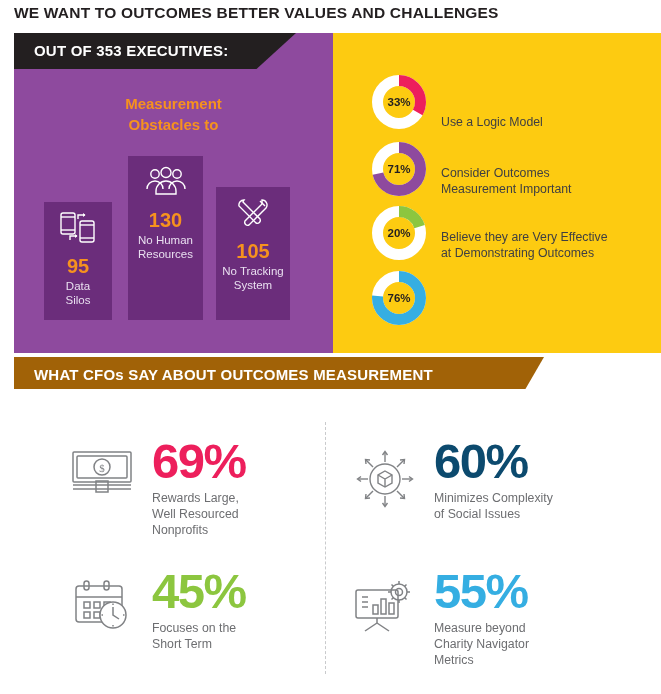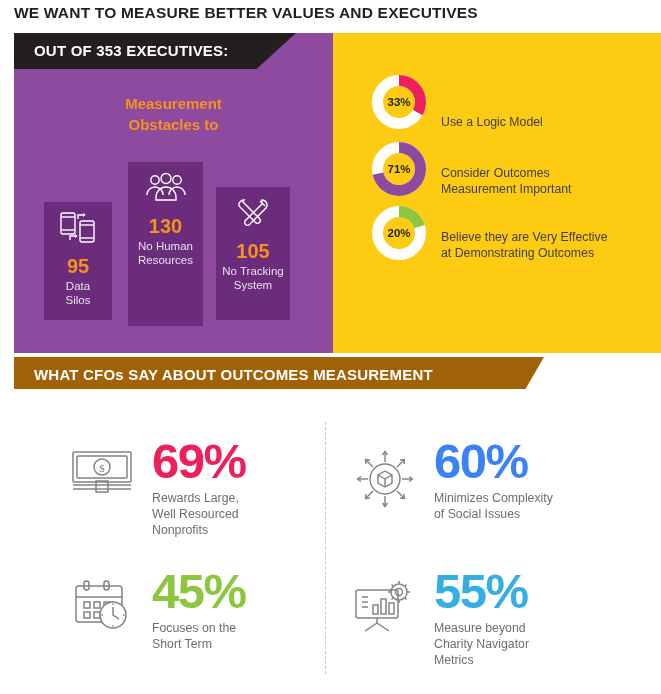--- a/index.html
+++ b/index.html
@@ -50,21 +50,21 @@
   .bar {
     position: absolute;
     background: #6b2d7b;
     display: flex; flex-direction: column; align-items: center;
   }
   .bar-icon { margin-top: 9px; }
   .bar-num { color: #f6921e; font-size: 20px; font-weight: bold; margin-top: 6px; }
   .bar-cap { color: #e9dff0; font-size: 11.5px; line-height: 14px; text-align: center; margin-top: 1px; }
 
   .bar-1 { left: 44px;  top: 202px; width: 68px; height: 118px; }
-  .bar-2 { left: 128px; top: 162px; width: 75px; height: 164px; }
+  .bar-2 { left: 128px; top: 156px; width: 75px; height: 164px; }
   .bar-3 { left: 216px; top: 187px; width: 74px; height: 133px; }
 
   
   .donut-row { position: absolute; display: flex; align-items: flex-end; }
   .donut-wrap { position: relative; width: 56px; height: 56px; flex: 0 0 56px; }
   .donut-wrap svg { display: block; }
   .donut-pct {
     position: absolute; left: 0; top: 0; width: 56px; height: 56px;
     display: flex; align-items: center; justify-content: center;
     font-size: 11.5px; font-weight: bold; color: #231f20;
@@ -107,21 +107,21 @@
     position: absolute; left: 325px; top: 10px;
     width: 0; height: 252px;
     border-left: 1px dashed #c9cacc;
   }
 </style>
 </head>
 <body>
 
 <div id="root">
 
-  <div class="page-title">WE WANT TO MEASURE BETTER VALUES AND EXECUTIVES</div>
+  <div class="page-title">WE WANT TO OUTCOMES BETTER VALUES AND CHALLENGES</div>
 
   <div class="panel">
     <div class="panel-purple"></div>
     <div class="panel-yellow"></div>
   </div>
 
   <div class="ribbon-top">
     <div class="ribbon-label">OUT OF 353 EXECUTIVES:</div>
   </div>
 
@@ -221,20 +221,27 @@
       </svg>
       <div class="donut-pct">20%</div>
     </div>
     <div class="donut-label">
       <span>Believe they are Very Effective</span><br>
       <span>at Demonstrating Outcomes</span>
     </div>
   </div>
 
   <div class="donut-row row-4">
+    <div class="donut-wrap">
+      <svg width="56" height="56" viewBox="0 0 56 56">
+        <circle cx="28" cy="28" r="21.5" fill="none" stroke="#ffffff" stroke-width="11"></circle>
+        <circle class="arc" cx="28" cy="28" r="21.5" fill="none" stroke="#35aee2" stroke-width="11" transform="rotate(-90 28 28)" stroke-dasharray="102.66724791931443 32.421236185046666"></circle>
+      </svg>
+      <div class="donut-pct">76%</div>
+    </div>
   </div>
 
   <div class="ribbon-mid">
     <div class="ribbon-label">WHAT CFOs SAY ABOUT OUTCOMES MEASUREMENT</div>
   </div>
 
   <div class="stats">
 
     <div class="divider-v"></div>
 
@@ -278,21 +285,21 @@
             <path d="M14 16 L13.5 11.5 L18 12"></path>
           <line x1="45" y1="19" x2="52" y2="12"></line>
             <path d="M48 12 L52.5 11.5 L52 16"></path>
           <line x1="21" y1="43" x2="14" y2="50"></line>
             <path d="M18 50 L13.5 50.5 L14 46"></path>
           <line x1="45" y1="43" x2="52" y2="50"></line>
             <path d="M52 46 L52.5 50.5 L48 50"></path>
         </svg>
       </span>
       <span class="stat-body">
-        <span class="stat-pct" style="color:#3b82f6">60%</span>
+        <span class="stat-pct" style="color:#0c4a6e">60%</span>
         <span class="stat-cap" style="display:block">
           <span>Minimizes Complexity</span><br>
           <span>of Social Issues</span>
         </span>
       </span>
     </div>
 
     <div class="stat st-3">
       <span class="stat-icon">
         <svg width="66" height="54" viewBox="0 0 66 54" fill="none" stroke="#808285" stroke-width="1.5">

